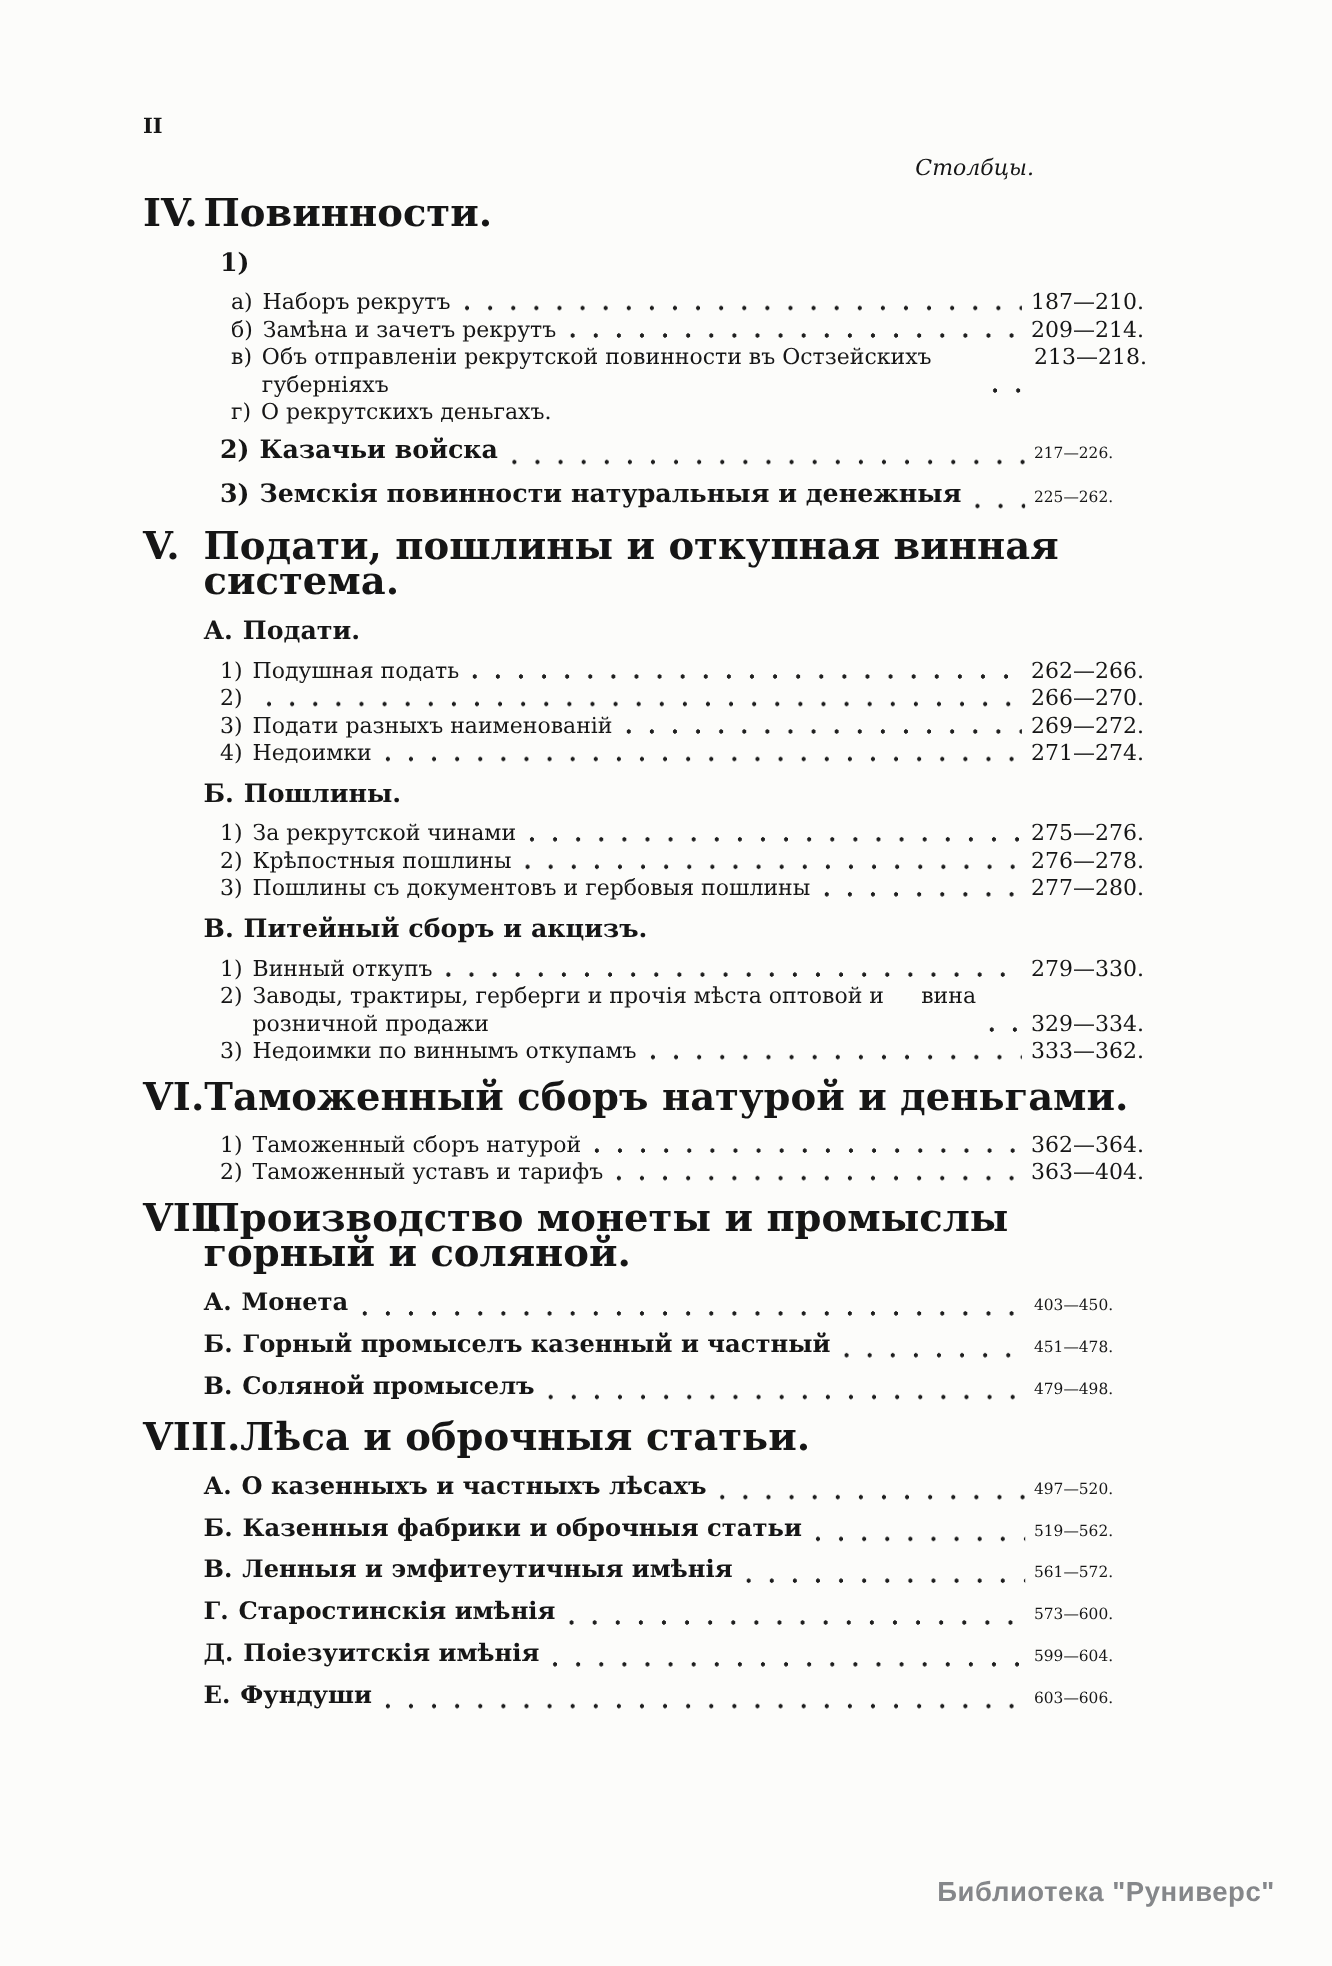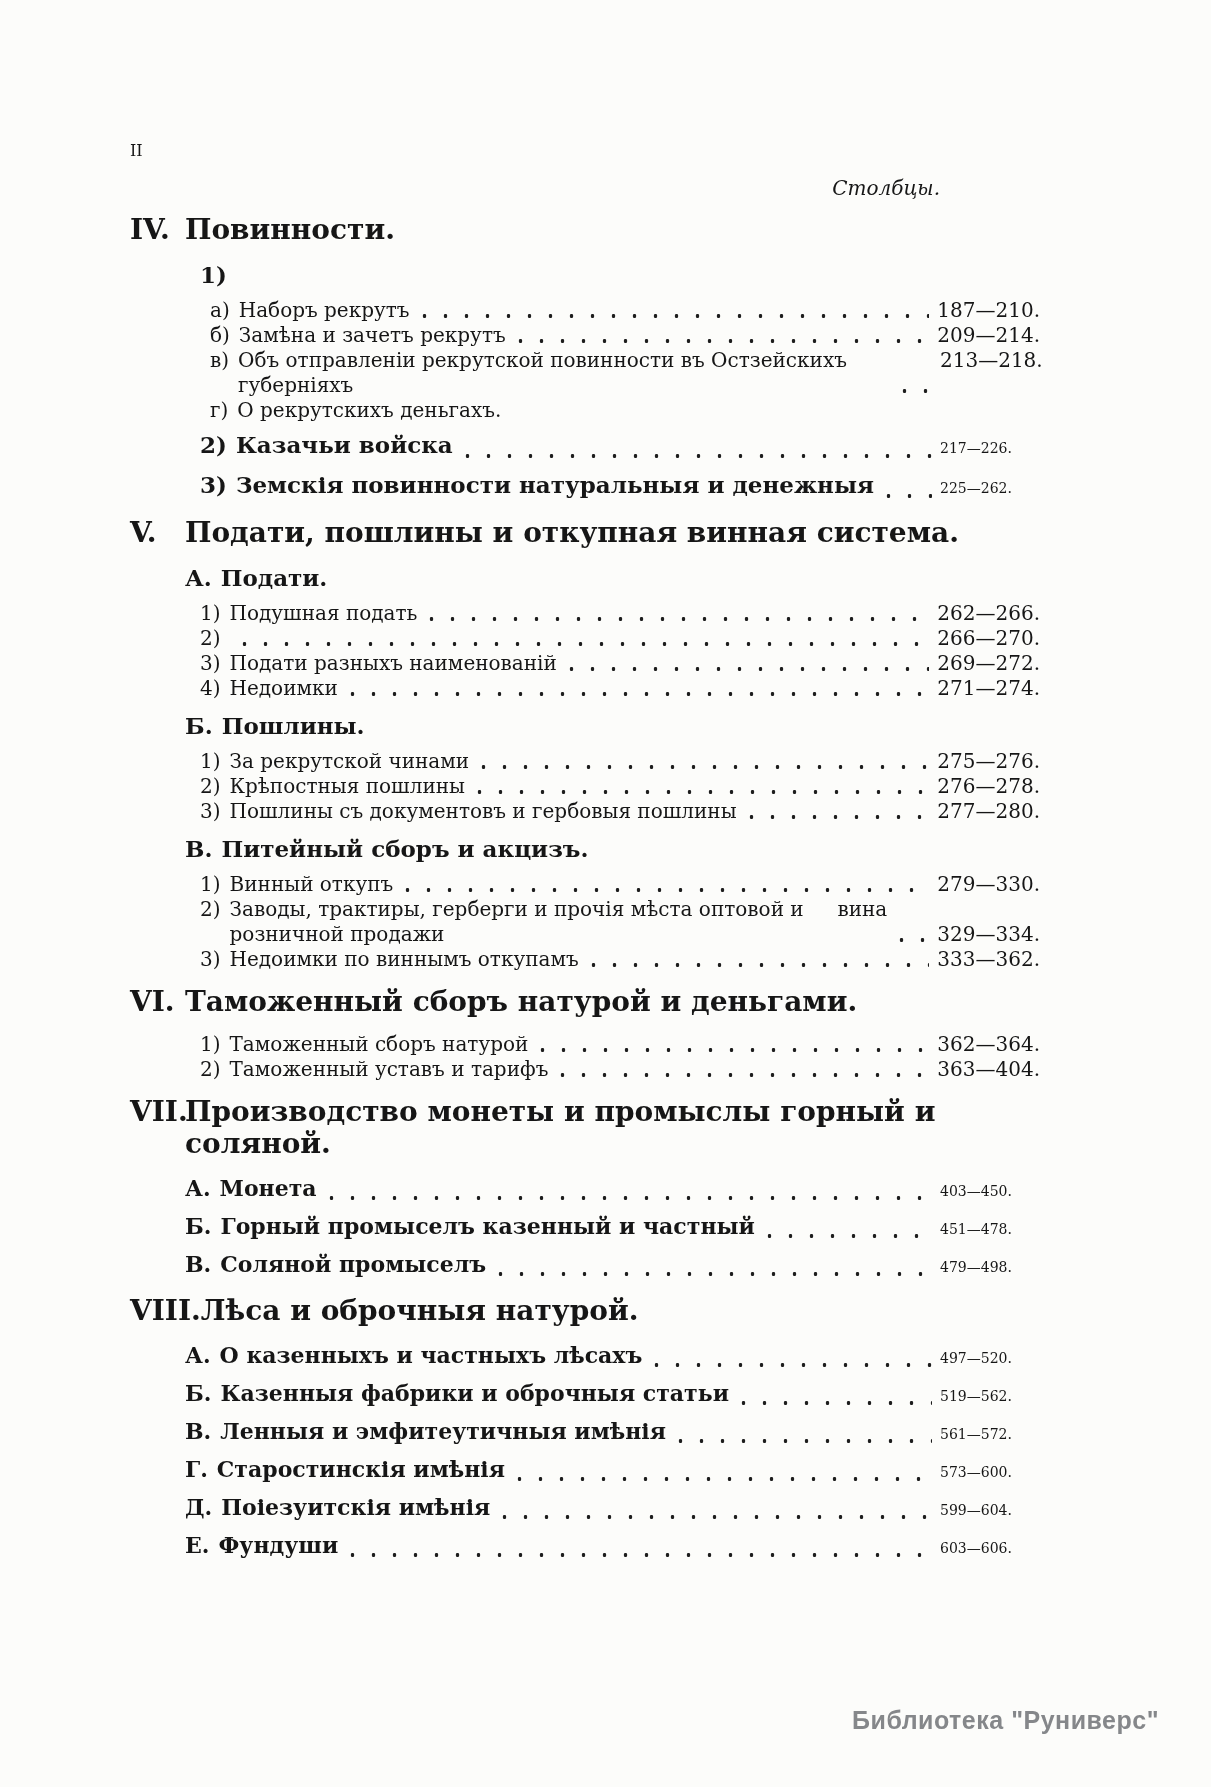--- a/index.html
+++ b/index.html
@@ -10,40 +10,39 @@
     font-family: "DejaVu Serif", serif;
     position: relative;
     overflow: hidden;
   }
   .page {
     position: absolute;
     left: 130px; top: 104px;
     width: 910px;
   }
   .folio {
-    font-weight: normal;
-    font-size: 16px;
+    font-weight: bold;
+    font-size: 19px;
     line-height: 22px;
-    margin-top: 36px;
   }
   .stolbtsy-row {
     display: flex;
     justify-content: flex-end;
     padding-right: 100px;
     margin-top: 14px;
     font-style: italic;
     font-size: 20px;
     line-height: 24px;
   }
   .toc { margin-top: 10px; }
 
   .h1-row {
     display: flex;
     font-weight: bold;
-    font-size: 28px;
+    font-size: 35px;
     line-height: 32px;
     margin: 14px 0 14px 0;
   }
   .h1-num { min-width: 55px; }
 
   .row {
     display: flex;
     align-items: baseline;
     font-size: 20px;
     line-height: 25px;
@@ -277,21 +276,21 @@
         <div class="row big ind0">
           <span class="num">В.</span>
           <span class="label">Соляной промыселъ</span>
           <span class="leader"></span>
           <span class="pages">479—498.</span>
         </div>
       </div>
       <div class="toc-section">
         <div class="h1-row">
           <span class="h1-num">VIII.</span>
-          <span class="h1-title">Лѣса и оброчныя натурой.</span>
+          <span class="h1-title">Лѣса и оброчныя статьи.</span>
         </div>
         <div class="row big ind0">
           <span class="num">А.</span>
           <span class="label">О казенныхъ и частныхъ лѣсахъ</span>
           <span class="leader"></span>
           <span class="pages">497—520.</span>
         </div>
         <div class="row big ind0">
           <span class="num">Б.</span>
           <span class="label">Казенныя фабрики и оброчныя статьи</span>

